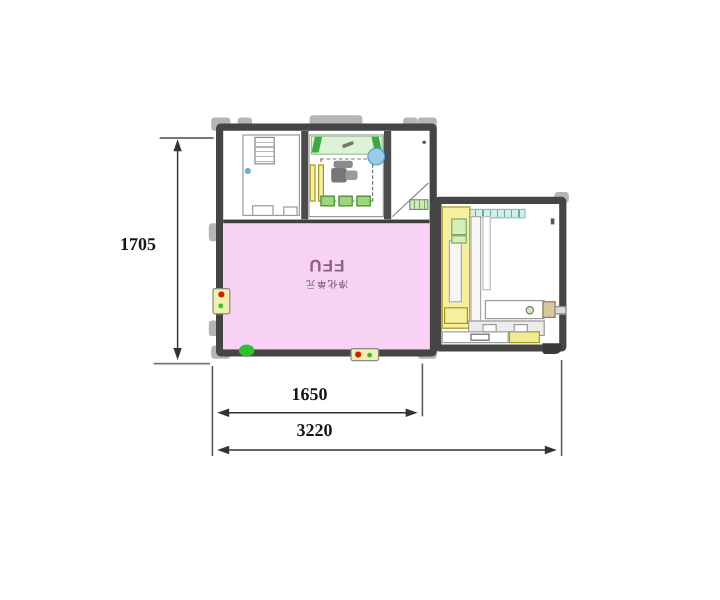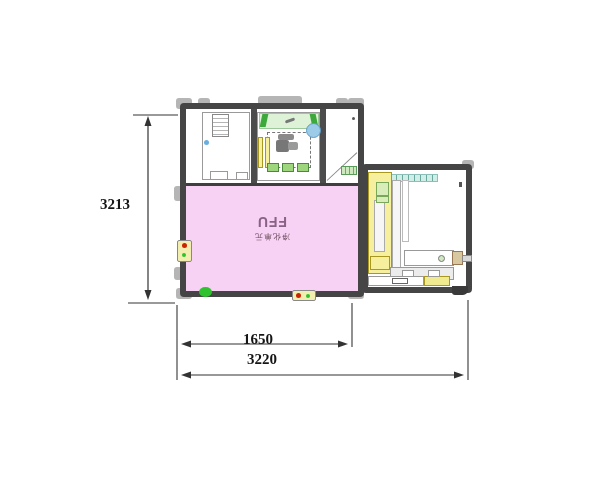--- a/index.html
+++ b/index.html
@@ -145,17 +145,17 @@
 
     <line x1="190" y1="344" x2="339" y2="344" stroke="#333" stroke-width="1.2"></line>
     <polygon points="181,344 191,340.5 191,347.5" fill="#333"></polygon>
     <polygon points="348,344 338,340.5 338,347.5" fill="#333"></polygon>
 
     <line x1="190" y1="375" x2="455" y2="375" stroke="#333" stroke-width="1.2"></line>
     <polygon points="181,375 191,371.5 191,378.5" fill="#333"></polygon>
     <polygon points="464,375 454,371.5 454,378.5" fill="#333"></polygon>
   </svg>
 
-  <div class="abs dimlabel" style="left:96px;top:196px;width:38px;">3213</div>
-  <div class="abs dimlabel" style="left:238px;top:331px;width:40px;">1650</div>
+  <div class="abs dimlabel" style="left:96px;top:196px;width:38px;">1705</div>
+  <div class="abs dimlabel" style="left:238px;top:321px;width:40px;">1650</div>
   <div class="abs dimlabel" style="left:240px;top:351px;width:44px;">3220</div>
 
 </div>
 
 </body></html>

